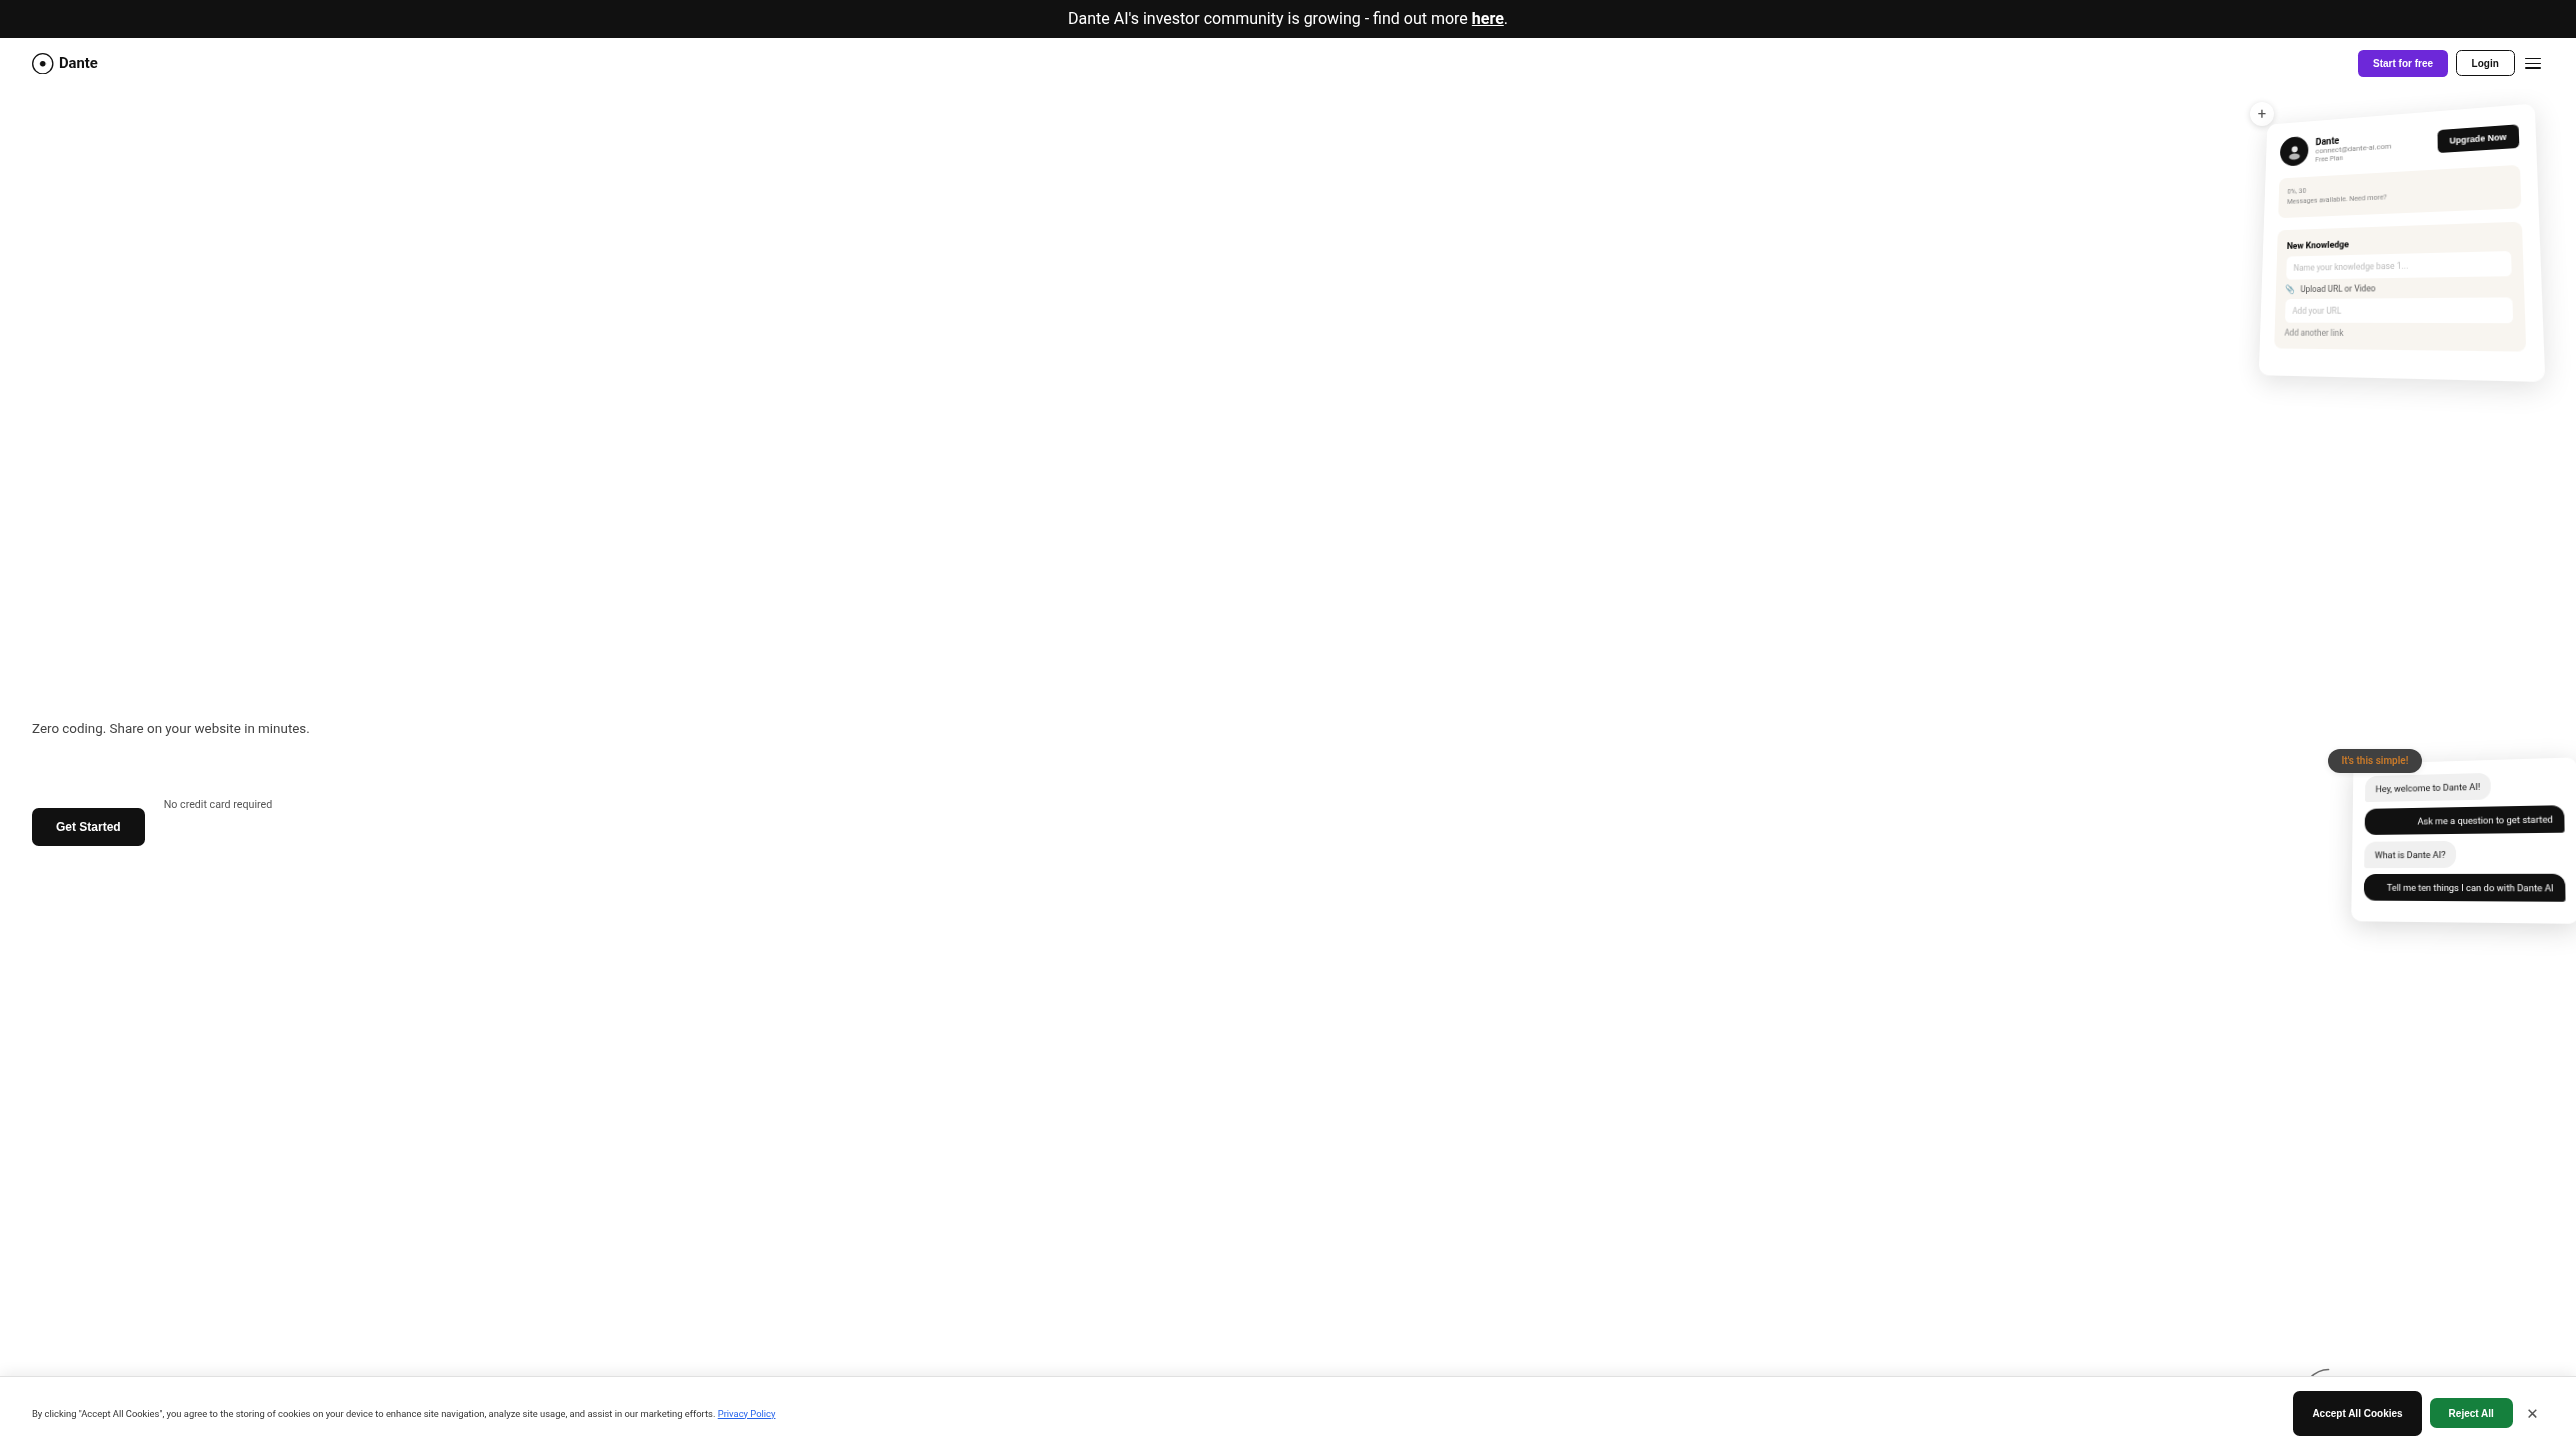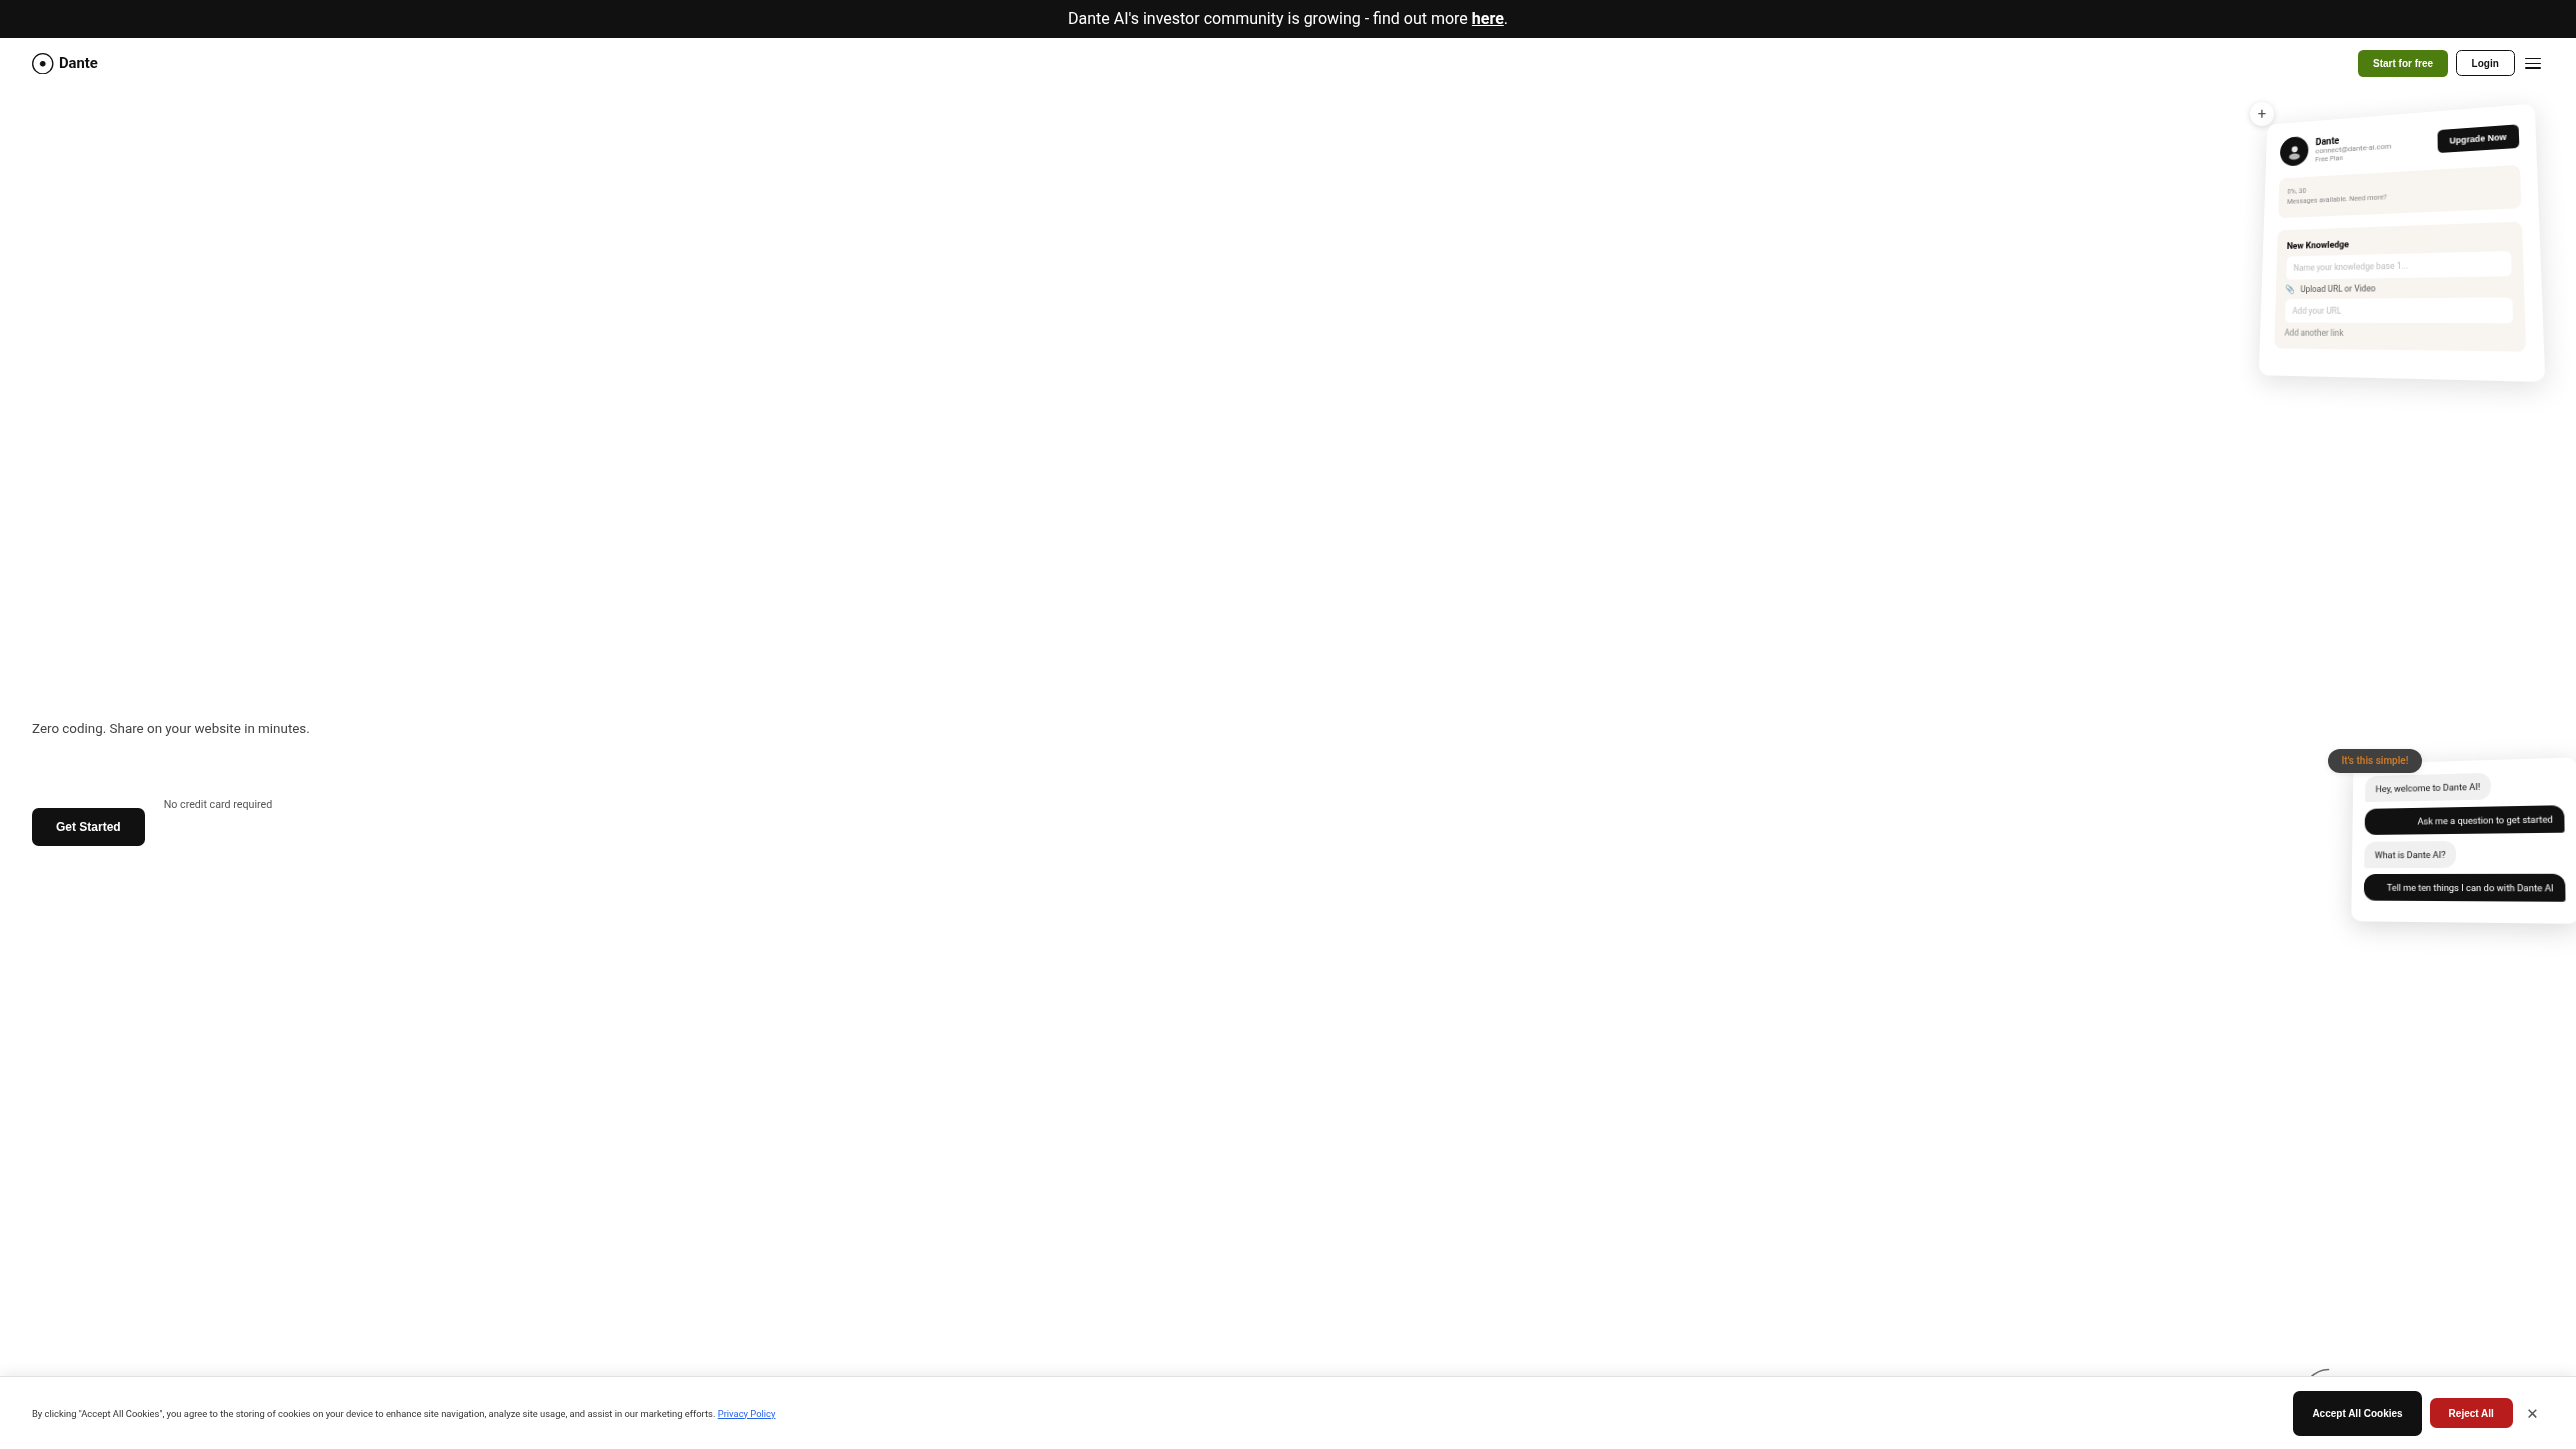--- a/index.html
+++ b/index.html
@@ -43,21 +43,21 @@
     .logo-icon {
       width: 21.5px;
       height: 21.5px;
     }
     .nav-right {
       display: flex;
       align-items: center;
       gap: 8px;
     }
     .btn-start {
-      background: #4d7c0f;
+      background: #6d28d9;
       color: #fff;
       border: none;
       padding: 8px 14.8px;
       border-radius: 5.4px;
       font-size: 10px;
       font-weight: 600;
       cursor: pointer;
     }
     .btn-login {
       background: #fff;
@@ -322,21 +322,21 @@
       color: #fff;
       border: none;
       padding: 17px 19px;
       border-radius: 6.7px;
       font-size: 10px;
       font-weight: 700;
       cursor: pointer;
       white-space: nowrap;
     }
     .btn-reject-cookies {
-      background: #b91c1c;
+      background: #15803d;
       color: #fff;
       border: none;
       padding: 9.4px 19px;
       border-radius: 6.7px;
       font-size: 10px;
       font-weight: 700;
       cursor: pointer;
       white-space: nowrap;
     }
     .btn-close-cookie {

